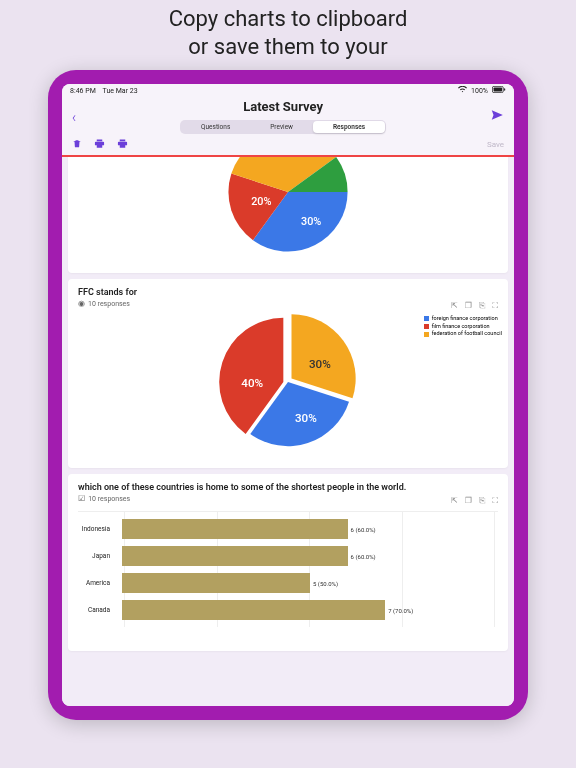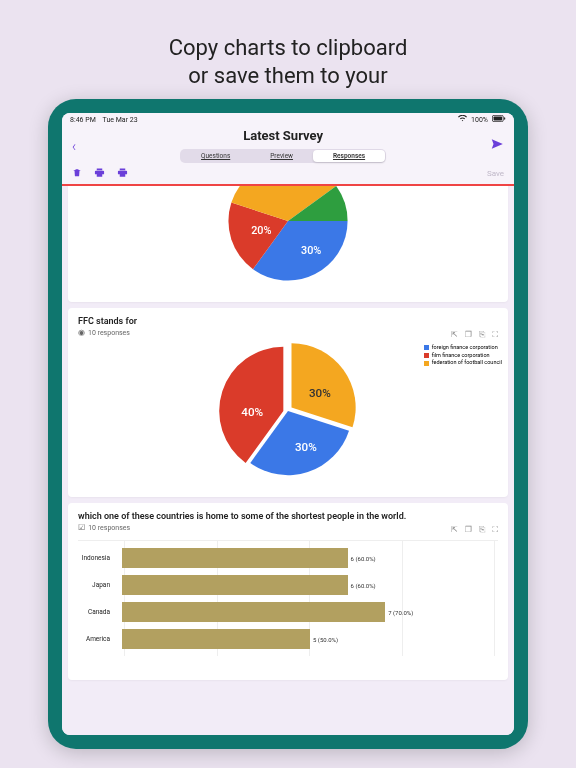--- a/index.html
+++ b/index.html
@@ -5,31 +5,31 @@
   * { box-sizing: border-box; margin: 0; padding: 0; }
   body {
     font-family: -apple-system, BlinkMacSystemFont, "Segoe UI", Roboto, Helvetica, Arial, sans-serif;
     background: #ebe3f0;
     width: 576px;
     height: 768px;
     overflow: hidden;
   }
   .promo-text {
     text-align: center;
-    padding: 34px 40px 10px;
+    padding: 5px 40px 10px;
     font-size: 22px;
     line-height: 1.25;
     color: #222;
     font-weight: 400;
   }
   .ipad-frame {
     margin: 0 auto;
     width: 480px;
     height: 650px;
-    background: #0f766e;
+    background: #a21caf;
     border-radius: 28px;
     padding: 14px;
     box-shadow: 0 4px 20px rgba(0,0,0,0.2);
     position: relative;
   }
   .ipad-screen {
     background: #f7f3fa;
     width: 100%;
     height: 100%;
     border-radius: 8px;
@@ -56,21 +56,21 @@
   }
   .top-nav .title-wrap { flex:1; text-align:center; }
   .top-nav .title { font-size: 13px; font-weight:700; color:#222; }
   .segmented {
     display:inline-flex;
     background:#e2dbe9;
     border-radius:5px;
     padding:1px;
     font-size:6.5px;
   }
-  .segmented span { padding:2px 20px; border-radius:4px; cursor:pointer; color:#333;text-decoration:underline;}
+  .segmented span { padding:2px 20px; border-radius:4px; cursor:pointer; color:#333;}
   .segmented span.active { background:#fff; font-weight:600; box-shadow:0 1px 2px rgba(0,0,0,0.15);}
   .back-chevron { color:#6b3fd9; font-size:14px; font-weight:300; cursor:pointer; }
   .send-icon { color:#6b3fd9; font-size:12px; cursor:pointer; }
   .toolbar {
     display:flex;
     align-items:center;
     justify-content:space-between;
     padding: 2px 10px 4px;
     background:#f7f3fa;
     border-bottom:2px solid #ef4444;
@@ -302,34 +302,34 @@
               </div>
               <div class="bar-row">
                 <div class="bar-cat">Japan</div>
                 <div class="bar-track">
                   <div class="bar-fill" style="width:60%">
                     <span class="bar-val">6 (60.0%)</span>
                   </div>
                 </div>
               </div>
               <div class="bar-row">
+                <div class="bar-cat">America</div>
+                <div class="bar-track">
+                  <div class="bar-fill" style="width:50%">
+                    <span class="bar-val">5 (50.0%)</span>
+                  </div>
+                </div>
+              </div>
+              <div class="bar-row">
                 <div class="bar-cat">Canada</div>
                 <div class="bar-track">
                   <div class="bar-fill" style="width:70%">
                     <span class="bar-val">7 (70.0%)</span>
                   </div>
                 </div>
               </div>
-              <div class="bar-row">
-                <div class="bar-cat">America</div>
-                <div class="bar-track">
-                  <div class="bar-fill" style="width:50%">
-                    <span class="bar-val">5 (50.0%)</span>
-                  </div>
-                </div>
-              </div>
             </div>
         </div>
       </div>
 
     </div>
   </div>
 </div>
 
 </body></html>

